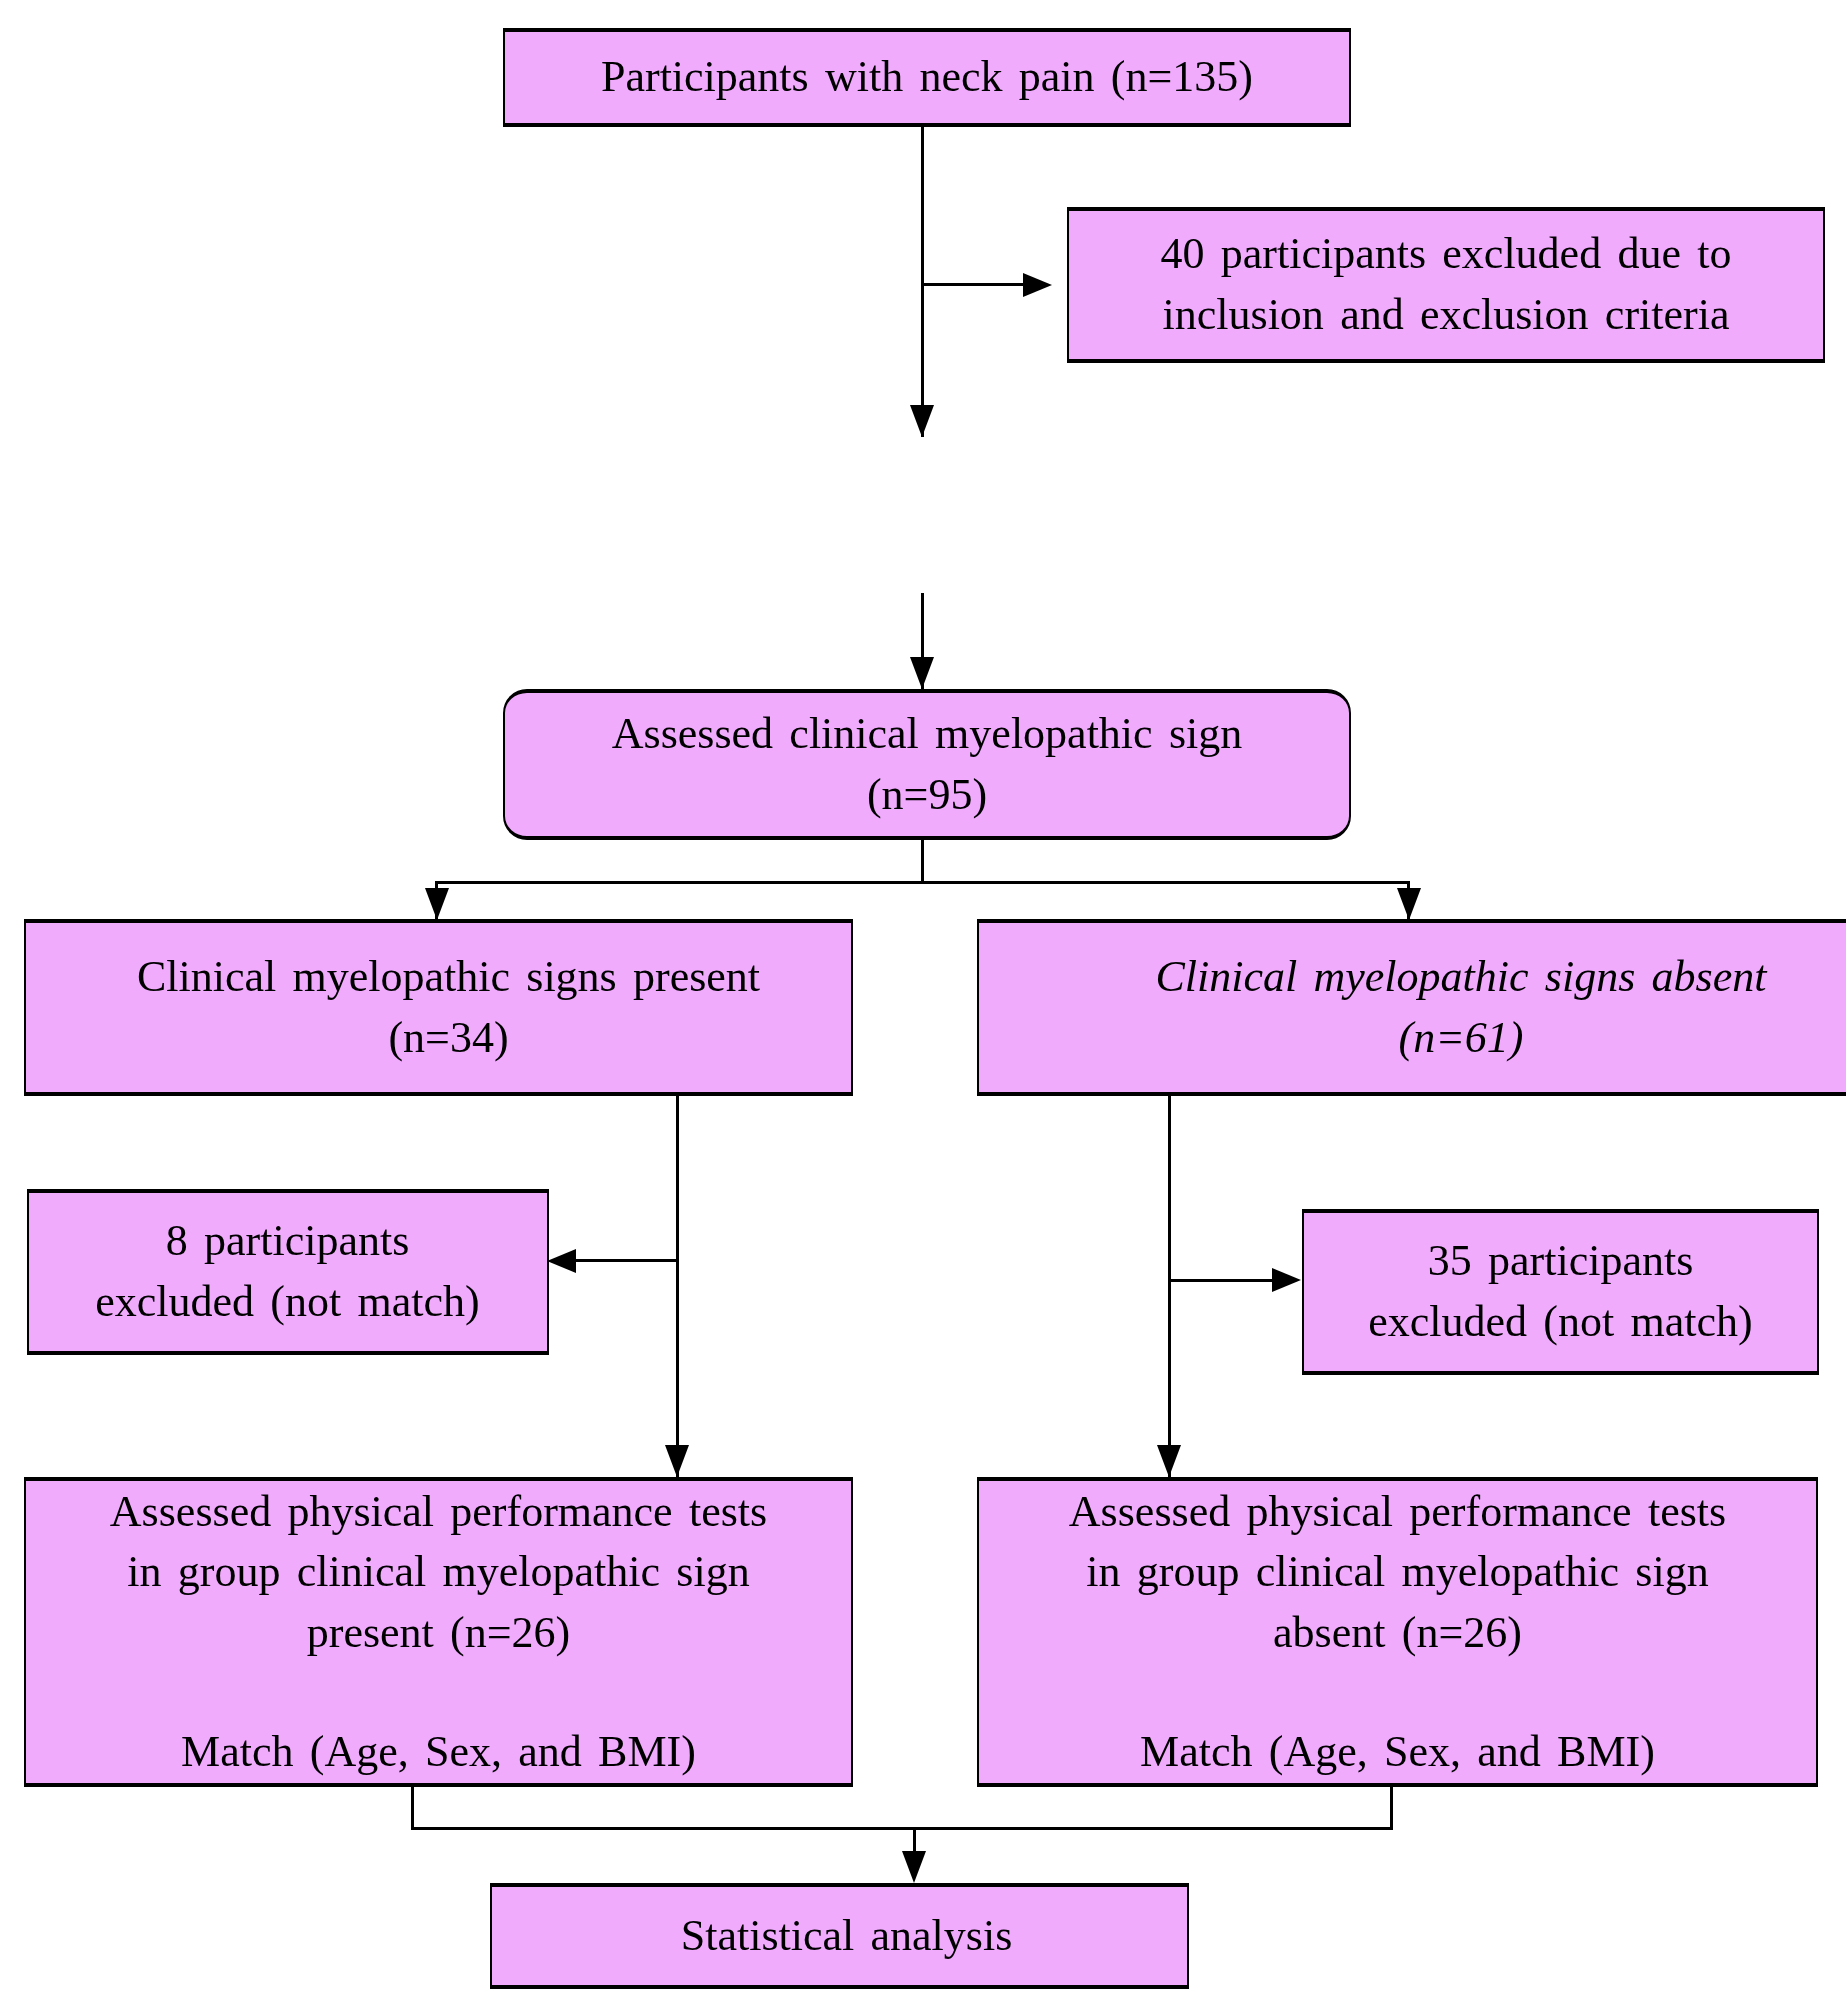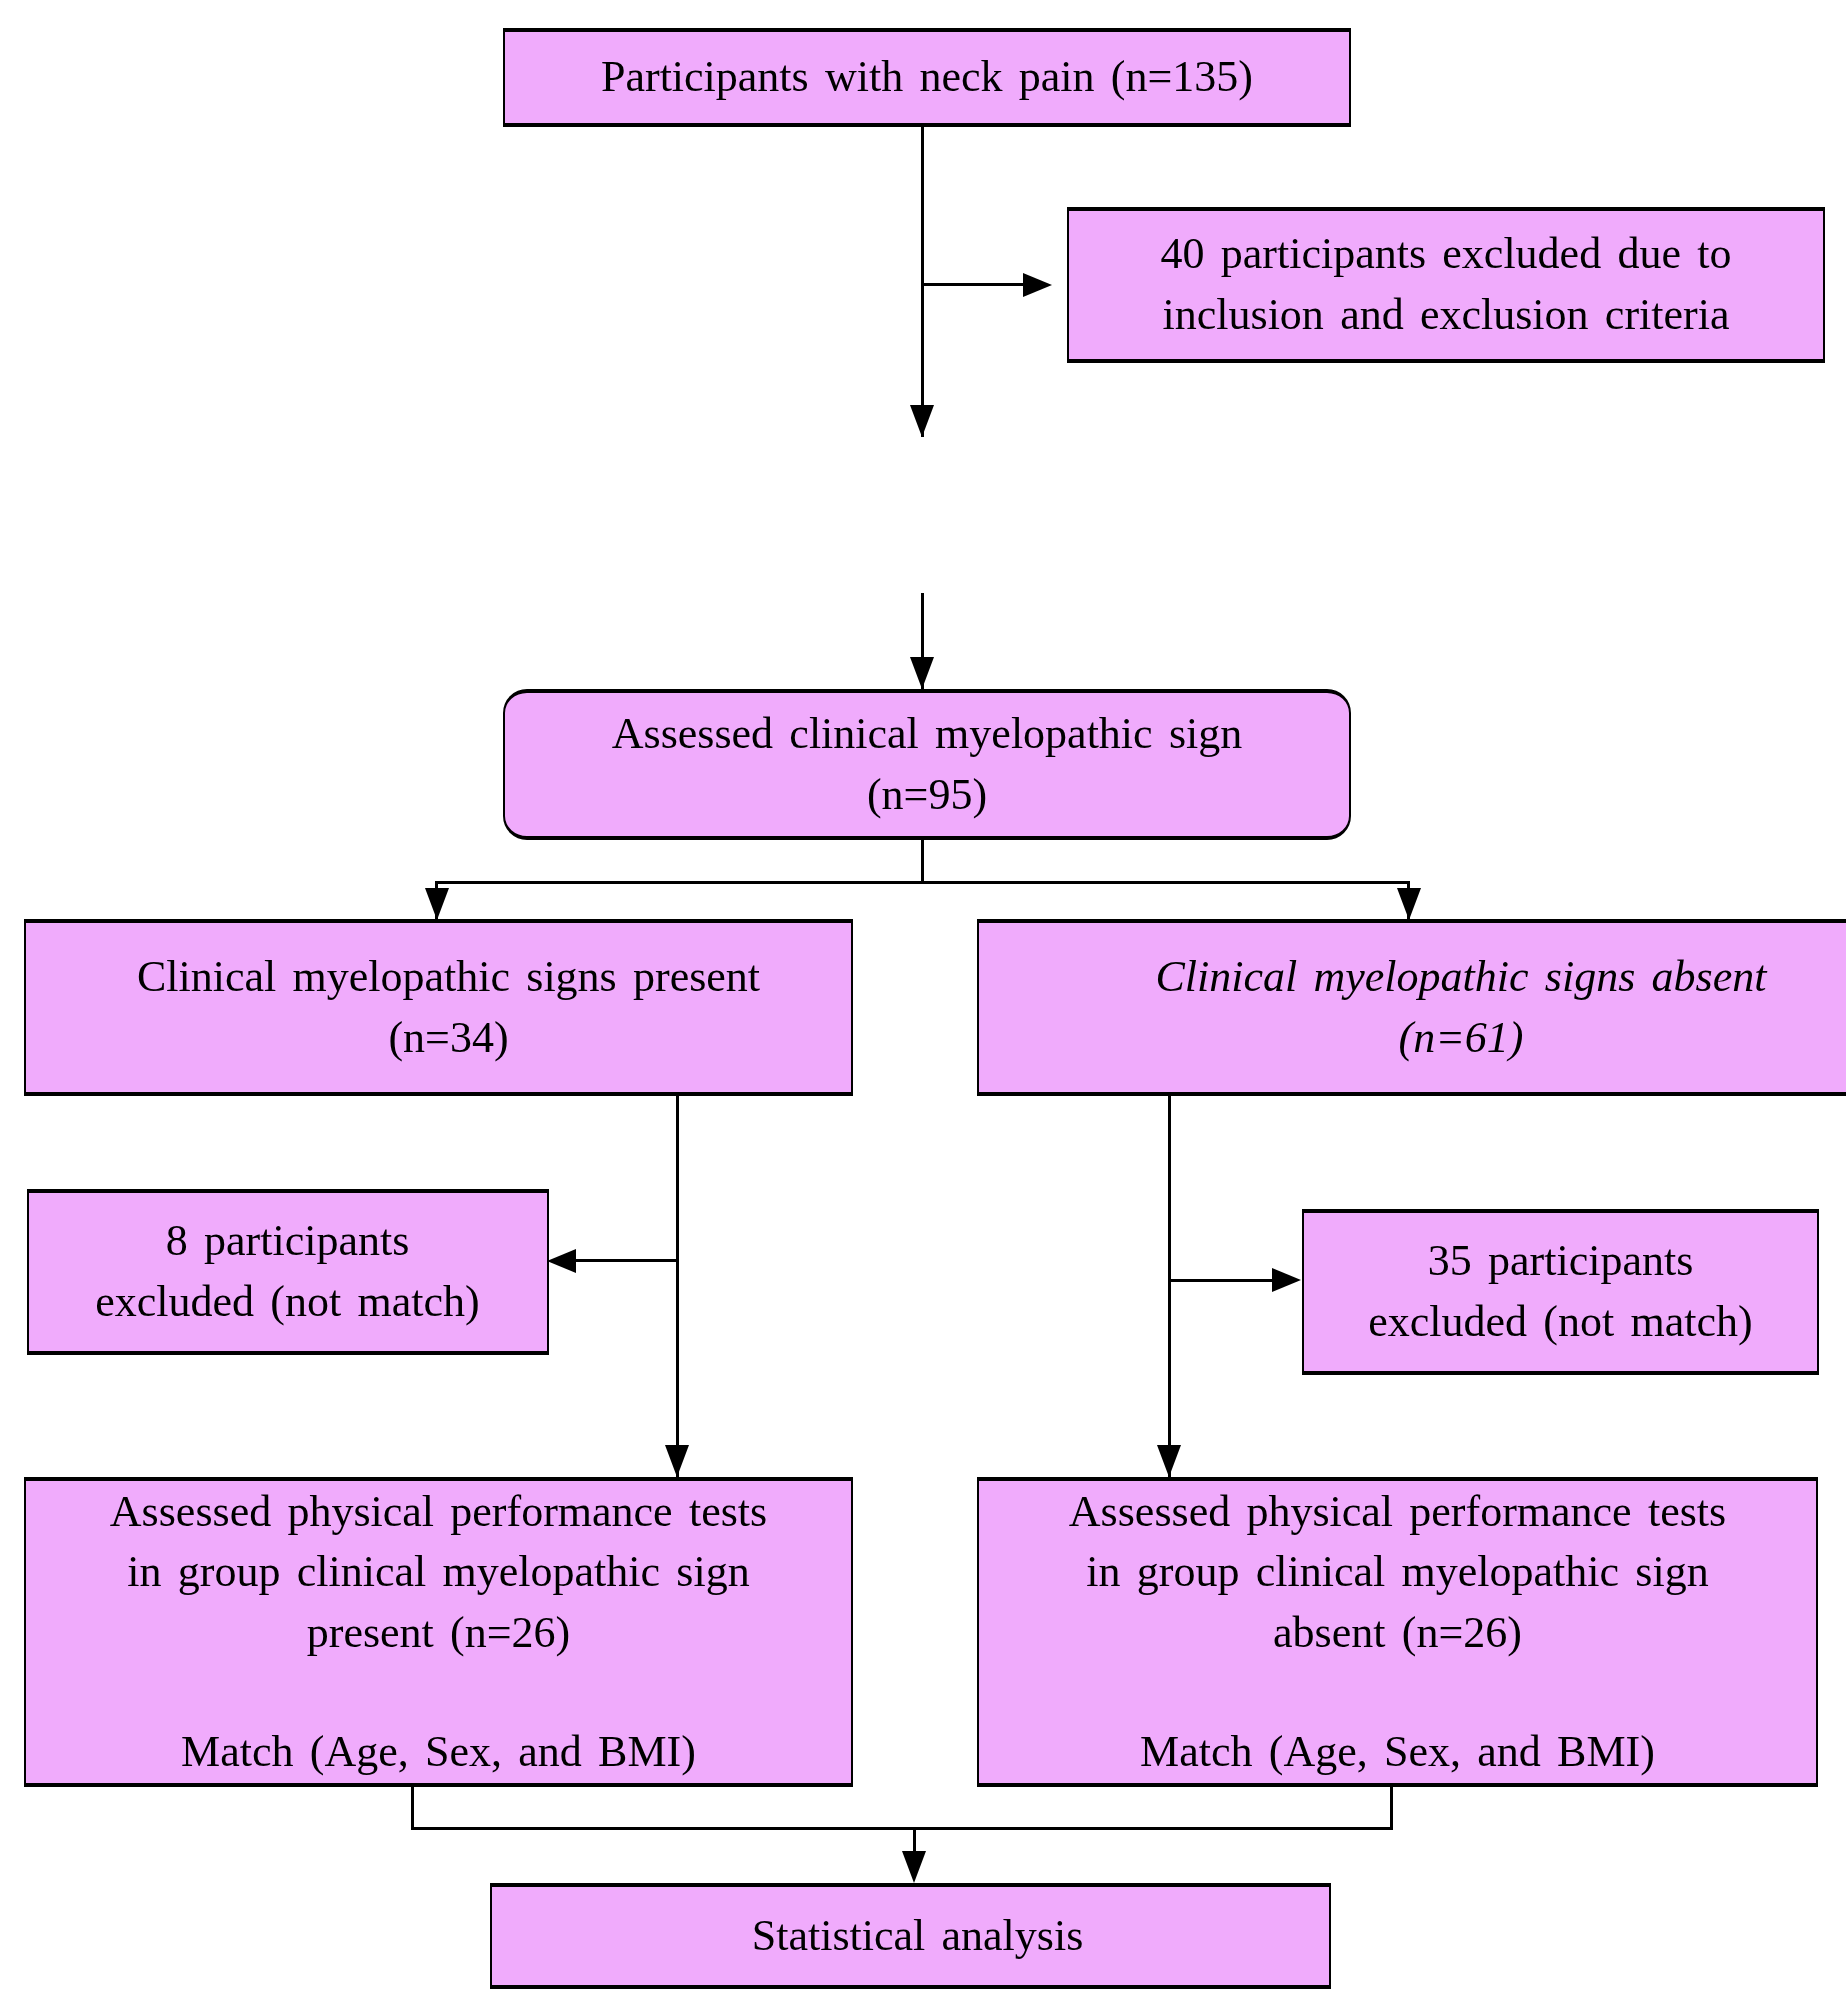--- a/index.html
+++ b/index.html
@@ -98,21 +98,21 @@
     <div class="txt match-line">Match (Age, Sex, and BMI)</div>
   </div>
 
   <div class="node" style="left:977px; top:1477px; width:841px; height:310px;">
     <div class="txt">Assessed physical performance tests</div>
     <div class="txt">in group clinical myelopathic sign</div>
     <div class="txt">absent (n=26)</div>
     <div class="txt match-line">Match (Age, Sex, and BMI)</div>
   </div>
 
-  <div class="node" style="left:490px; top:1883px; width:841px; height:106px;padding-left:14px;">
+  <div class="node" style="left:490px; top:1883px; width:699px; height:106px;padding-left:14px;">
     <div class="txt">Statistical analysis</div>
   </div>
 
   <div class="vline" style="left:921px; top:127px; height:310px;"></div>
   <div class="arr-d" style="left:910px; top:405px;"></div>
   <div class="hline" style="left:922px; top:283px; width:101px;"></div>
   <div class="arr-r" style="left:1023px; top:273px;"></div>
 
   <div class="vline" style="left:921px; top:593px; height:96px;"></div>
   <div class="arr-d" style="left:910px; top:657px;"></div>

